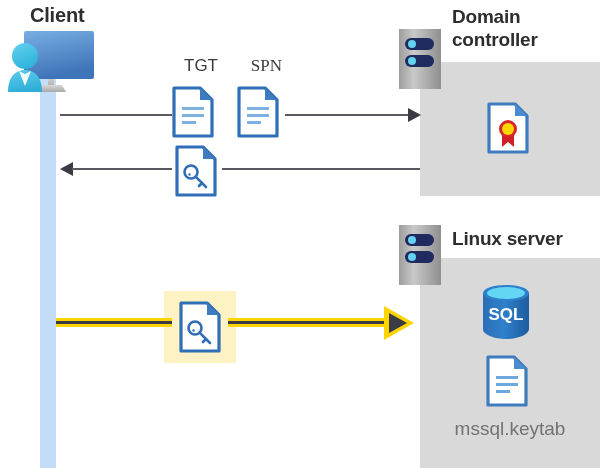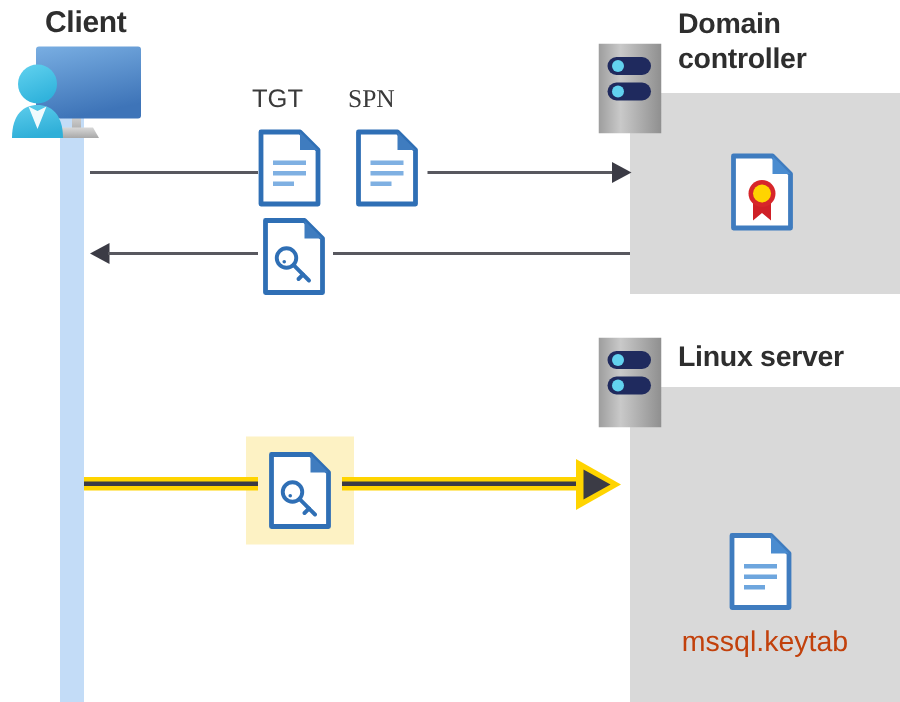--- a/index.html
+++ b/index.html
@@ -31,24 +31,24 @@
     line-height: 23px;
     letter-spacing: -0.2px;
   }
   .title.client { font-size: 20px; }
 
   
   .doclabel {
     color: #3a3a3a;
     font-size: 17px;
     line-height: 20px;
-    text-align: left;
+    text-align: right;
   }
   .filelabel {
-    color: #c2410c;
+    color: #737373;
     font-size: 19px;
     line-height: 22px;
     text-align: center;
   }
 
   
   .lifeline {
     background: #c3dcf7;
   }
 
@@ -175,20 +175,35 @@
       <rect x="0" y="0" width="42" height="60" fill="url(#srvGrad)"></rect>
       <rect x="6" y="9" width="29" height="12" rx="6" fill="#1f2a5e"></rect>
       <circle cx="13" cy="15" r="4" fill="#62d2ef"></circle>
       <rect x="6" y="26" width="29" height="12" rx="6" fill="#1f2a5e"></rect>
       <circle cx="13" cy="32" r="4" fill="#62d2ef"></circle>
     </svg>
   </div>
 
   <div class="abs title" style="left:452px; top:227px; width:160px;">Linux server</div>
 
+  <div class="abs" style="left:479px; top:283px; width:54px; height:58px;">
+    <svg width="54" height="58" viewBox="0 0 54 58">
+      <defs>
+        <linearGradient id="sqlBody" x1="0" y1="0" x2="1" y2="0">
+          <stop offset="0%" stop-color="#2b6fb5"></stop>
+          <stop offset="45%" stop-color="#2f80cc"></stop>
+          <stop offset="100%" stop-color="#1d5c9e"></stop>
+        </linearGradient>
+      </defs>
+      <path d="M4 10 L4 46 C4 52 16 56 27 56 C38 56 50 52 50 46 L50 10 Z" fill="url(#sqlBody)"></path>
+      <ellipse cx="27" cy="10" rx="23" ry="8" fill="#2f80cc"></ellipse>
+      <ellipse cx="27" cy="10" rx="19" ry="6" fill="#63d6f5"></ellipse>
+      <text x="27" y="37" font-family="Liberation Sans, sans-serif" font-size="17" font-weight="bold" fill="#ffffff" text-anchor="middle">SQL</text>
+    </svg>
+  </div>
 
   <div class="abs" style="left:486px; top:355px; width:42px; height:52px;">
     <svg width="42" height="52" viewBox="0 0 42 52">
       <path d="M2 2 L28 2 L40 14 L40 50 L2 50 Z" fill="#ffffff" stroke="#3f7cbf" stroke-width="3.2" stroke-linejoin="round"></path>
       <path d="M28 2 L40 14 L28 14 Z" fill="#4a8cd0"></path>
       <rect x="10" y="21" width="22" height="3" fill="#6ea6de"></rect>
       <rect x="10" y="28" width="22" height="3" fill="#6ea6de"></rect>
       <rect x="10" y="35" width="14" height="3" fill="#6ea6de"></rect>
     </svg>
   </div>

